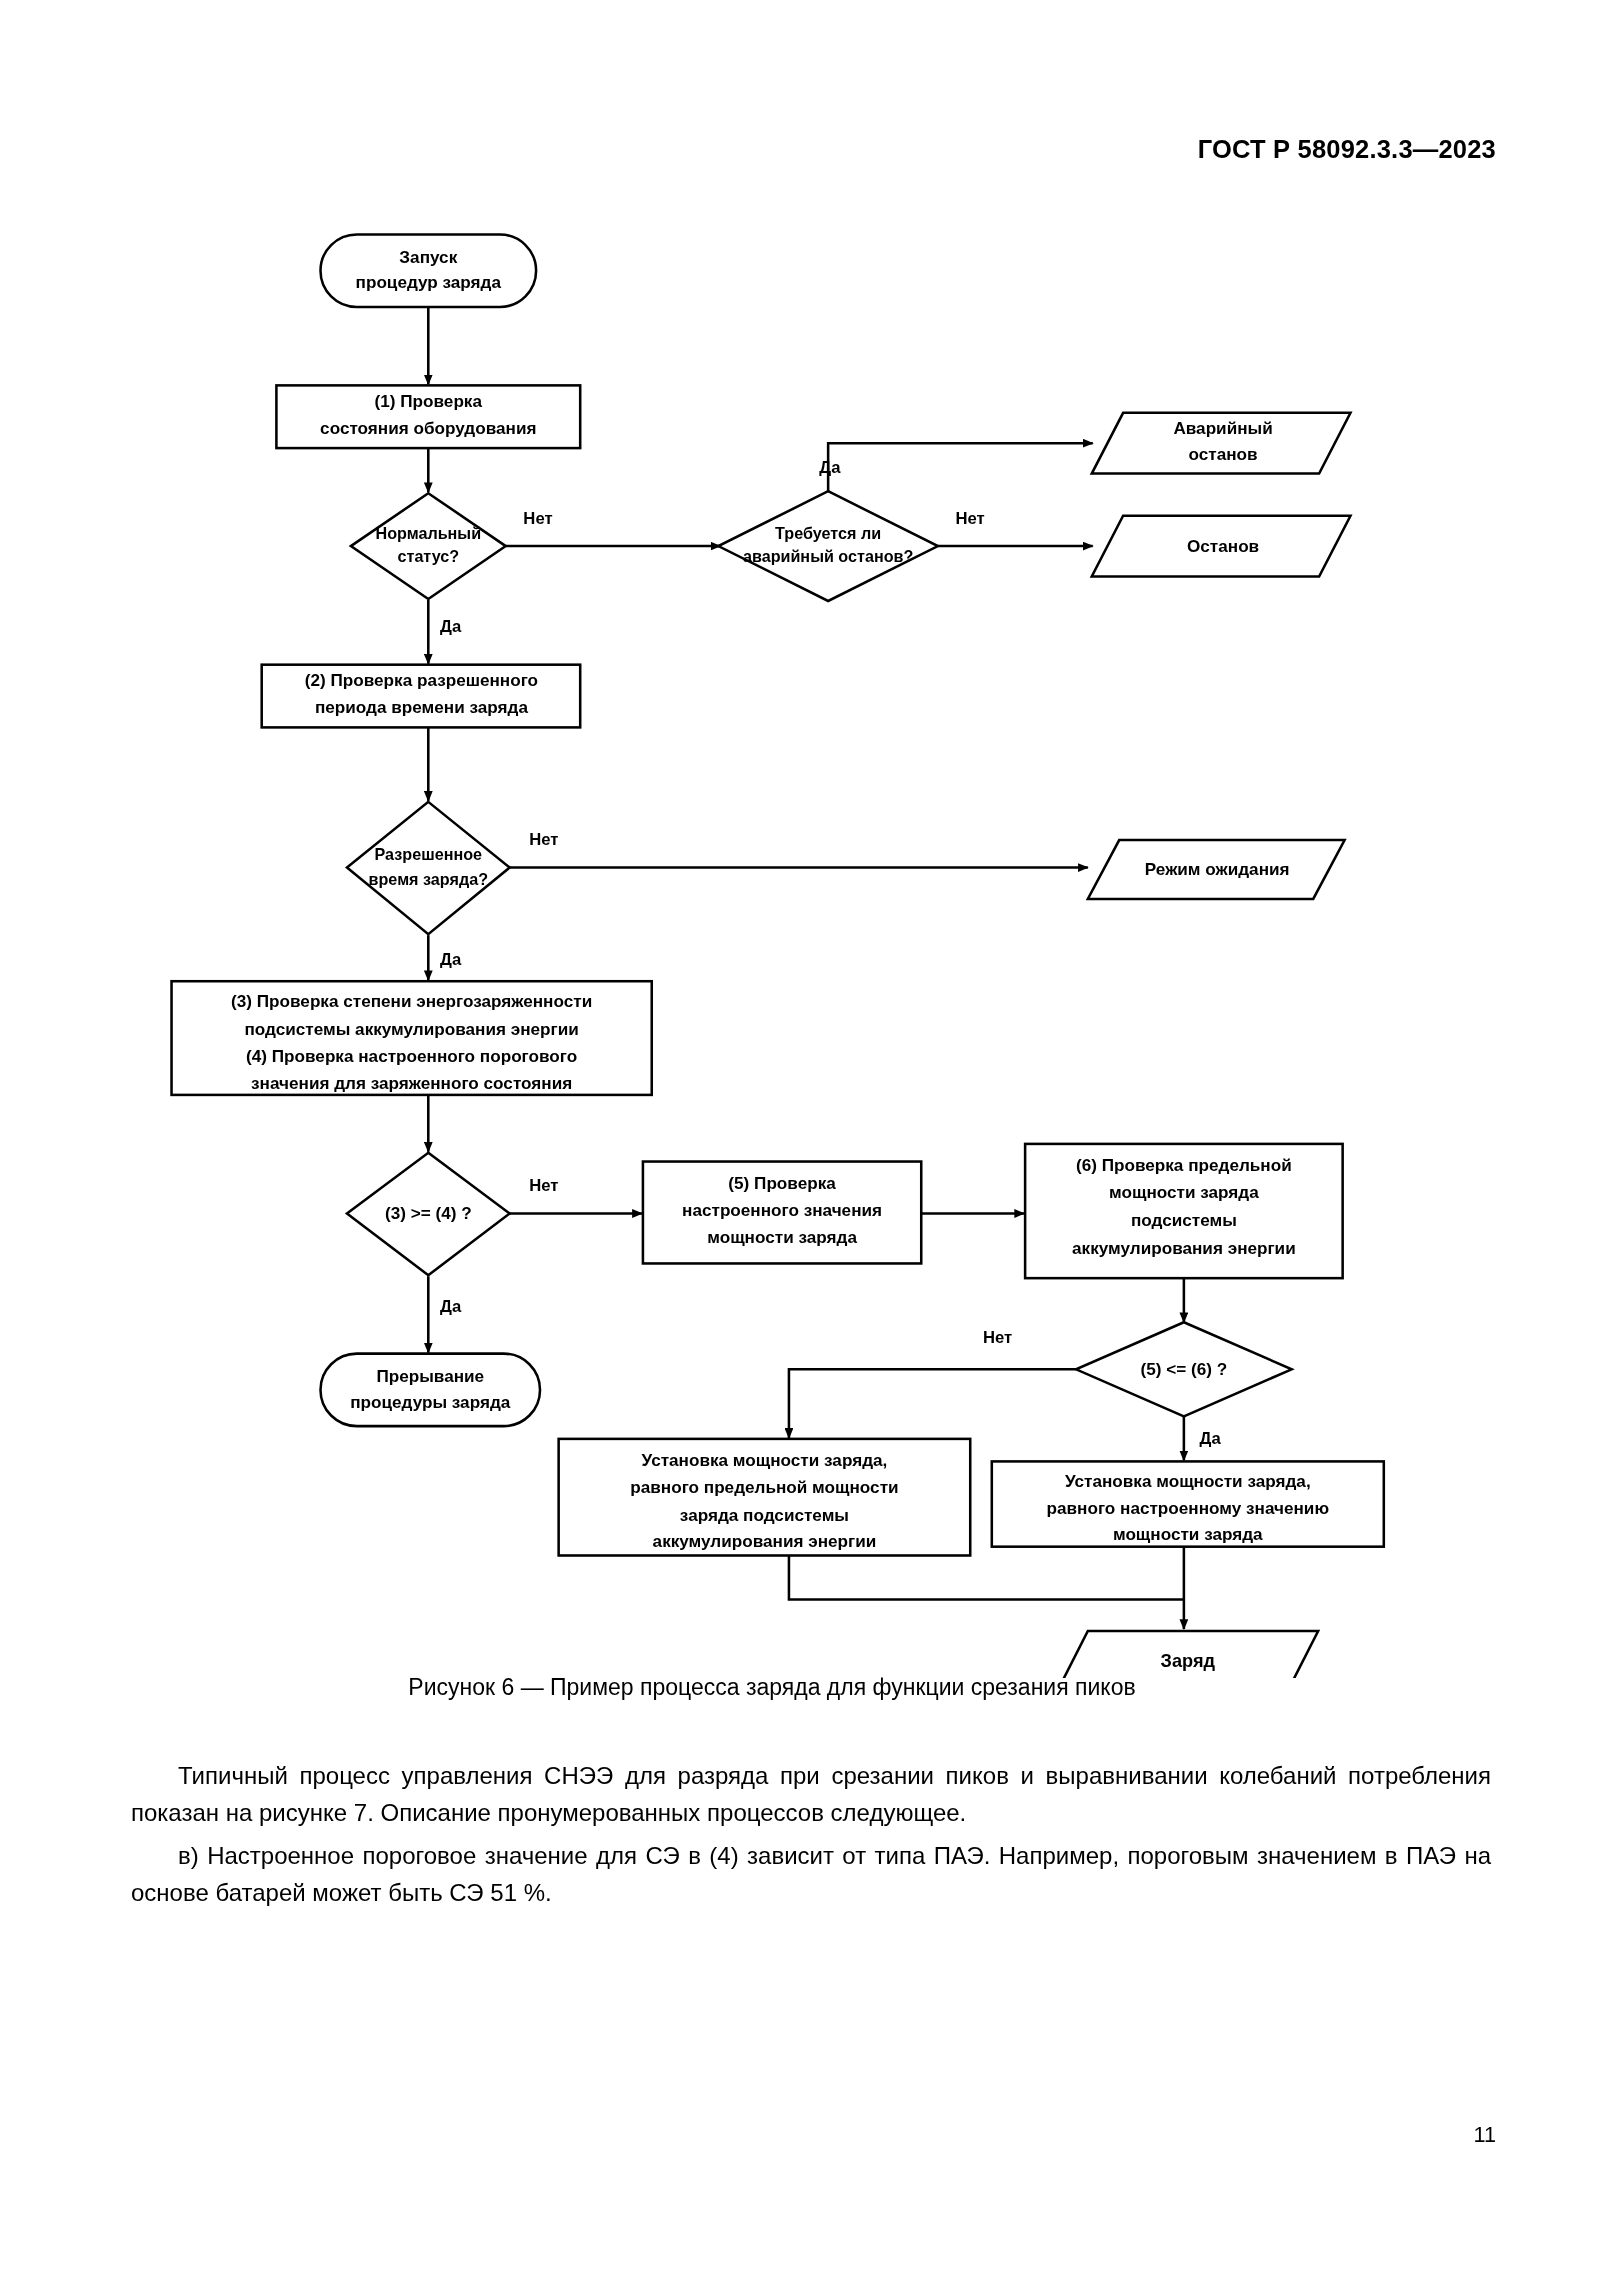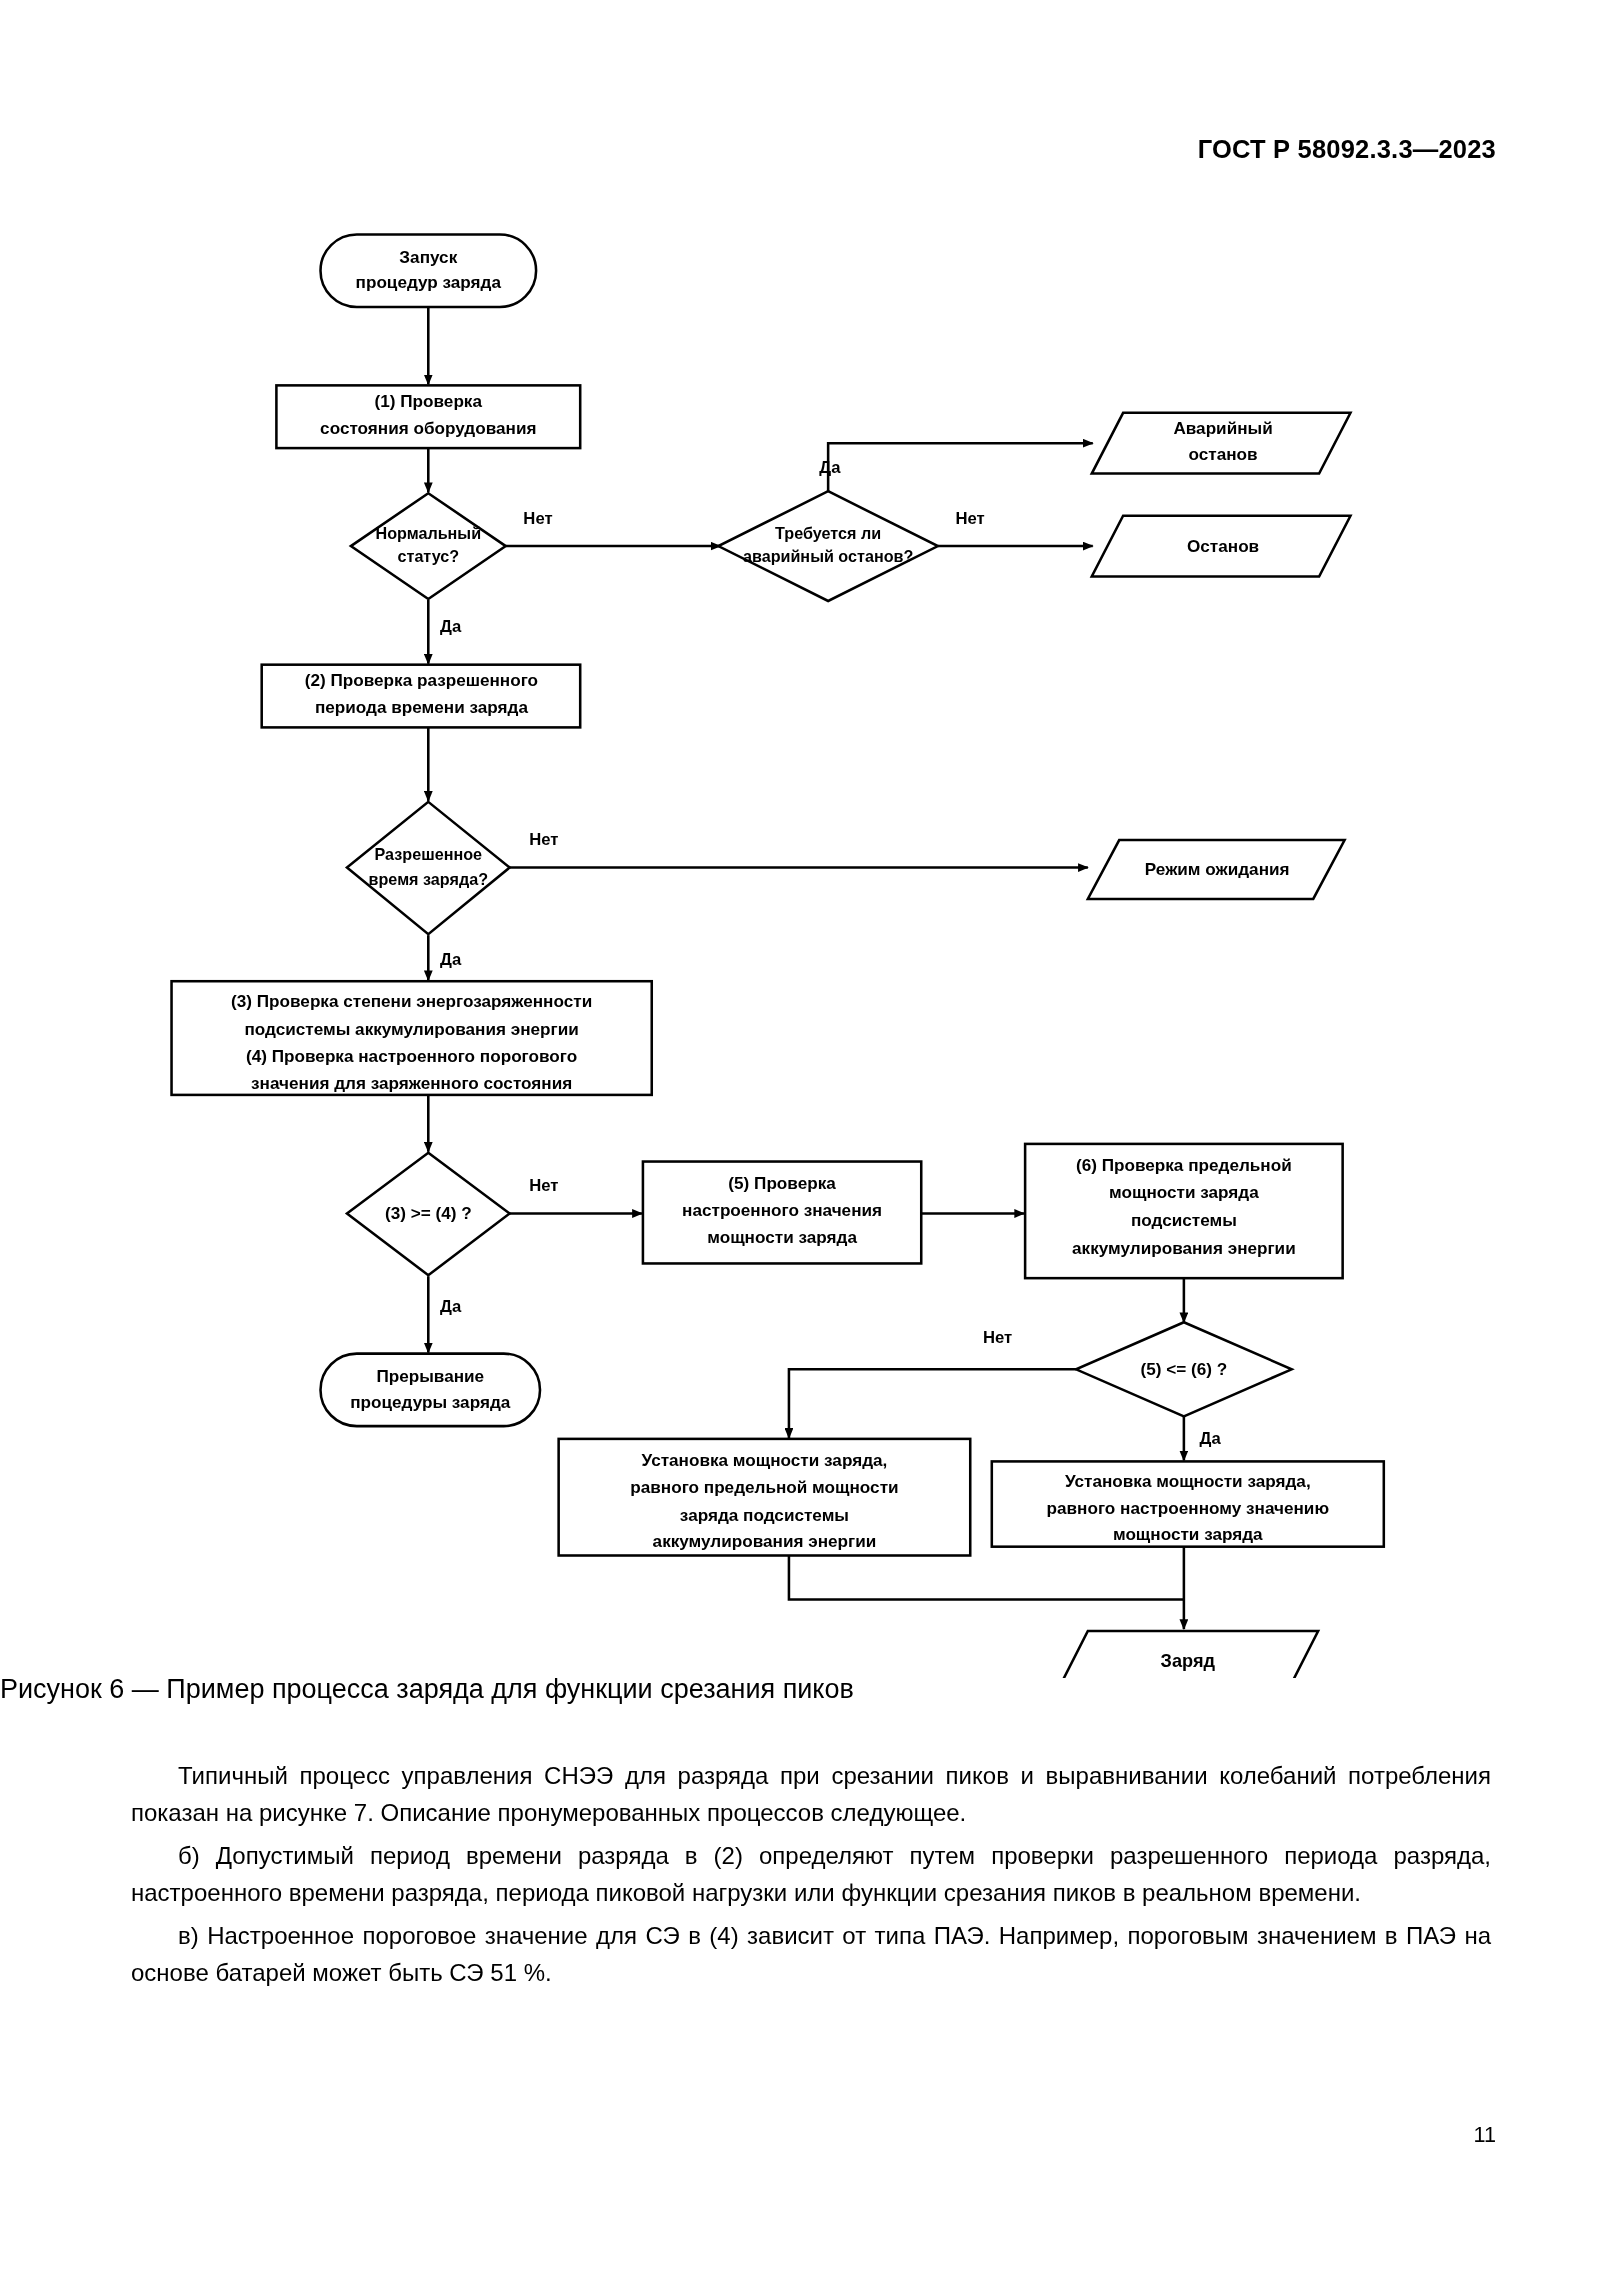--- a/index.html
+++ b/index.html
@@ -71,22 +71,22 @@
     stroke: #000000;
     stroke-width: 2.6;
   }
 
   
   .fig-caption {
     position: absolute;
     top: 1674px;
     left: 0;
     width: 1544px;
-    text-align: left;
-    font-size: 27px;
+    text-align: center;
+    font-size: 23px;
   }
 
   
   .body-text {
     position: absolute;
     top: 1751px;
     left: 125px;
     width: 1372px;
     font-size: 24px;
     line-height: 37px;
@@ -241,20 +241,19 @@
 
       <polygon class="shape" points="1110,1652 1345,1652 1313,1715 1078,1715"></polygon>
       <text class="fc-text t18" x="1212" y="1684">Заряд</text>
     </svg>
   </div>
 
   <div class="fig-caption">Рисунок 6 — Пример процесса заряда для функции срезания пиков</div>
 
   <div class="body-text">
     <p>Типичный процесс управления СНЭЭ для разряда при срезании пиков и выравнивании колебаний потребления показан на рисунке 7. Описание пронумерованных процессов следующее.</p>
-    <p>б) Допустимый период времени разряда в (2) определяют путем проверки разрешенного периода разряда, настроенного времени разряда, периода пиковой нагрузки или функции срезания пиков в реальном времени.</p>
     <p>в) Настроенное пороговое значение для СЭ в (4) зависит от типа ПАЭ. Например, пороговым значением в ПАЭ на основе батарей может быть СЭ 51 %.</p>
   </div>
 
   <div class="page-number">11</div>
 
 </div>
 
 
 </body></html>

